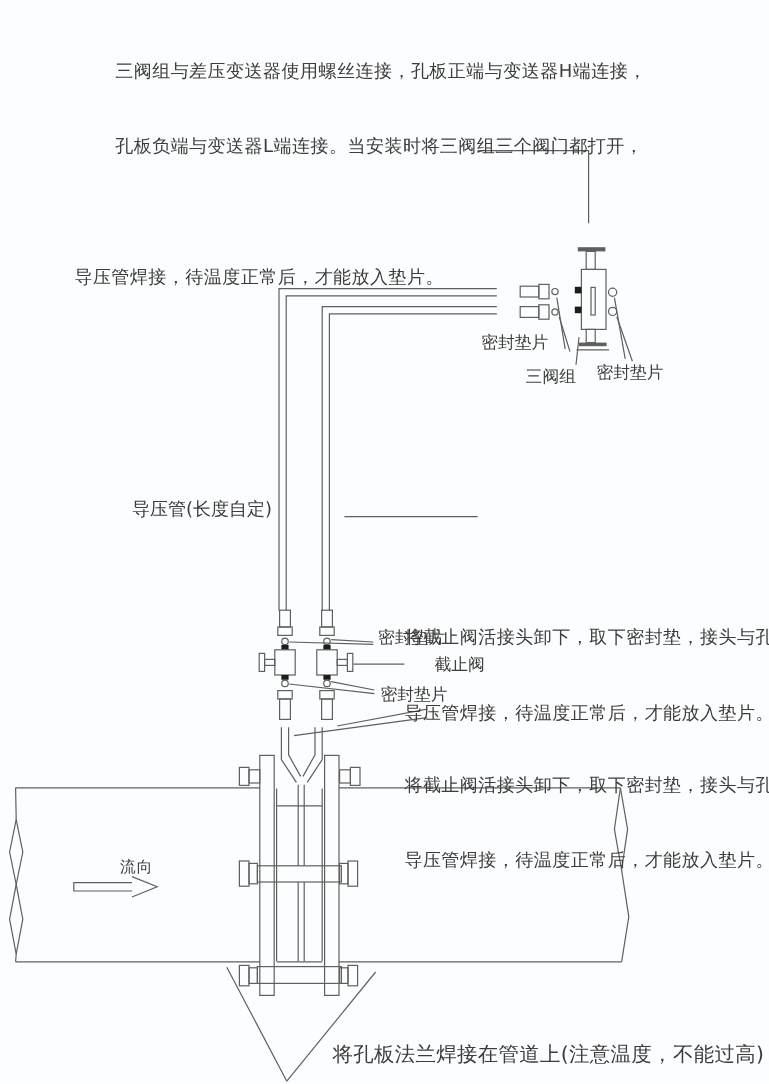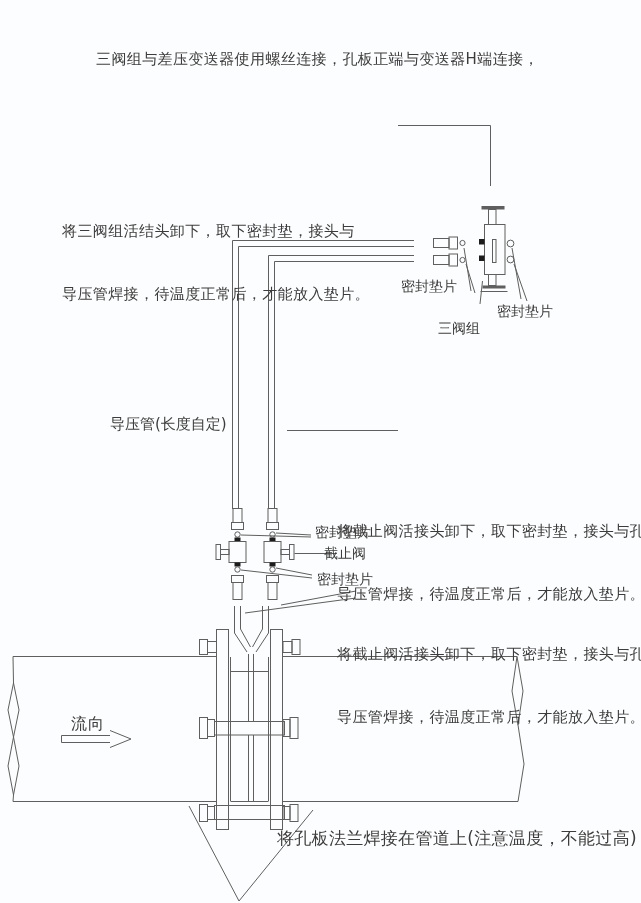--- a/index.html
+++ b/index.html
@@ -18,21 +18,21 @@
   }
   .art{position:absolute;left:0;top:0;}
   .ln{fill:none;stroke:var(--line-color);stroke-width:1;}
   .fl{fill:var(--ink-color);stroke:none;}
   .bar{fill:var(--line-color);stroke:none;}
   .txt{position:absolute;white-space:pre;}
   .para{font-size:15px;line-height:21px;letter-spacing:.4px;}
   .lbl{font-size:14px;line-height:16px;}
   .lbl15{font-size:15px;line-height:17px;}
   .big{font-size:17px;line-height:20px;letter-spacing:.3px;}
-  .flow{font-size:16px;line-height:18px;letter-spacing:1px;}
+  .flow{font-size:13px;line-height:18px;letter-spacing:1px;margin-left:29px;}
 </style>
 </head>
 <body>
 
 <div class="stage">
 
   <svg class="art" width="641" height="903" viewBox="0 0 641 903">
     <defs>
       <pattern id="hatch" width="3" height="3" patternUnits="userSpaceOnUse" patternTransform="rotate(45)">
         <rect width="3" height="3" fill="#ededed"></rect>
@@ -168,49 +168,49 @@
       <path class="ln" d="M110,735.5 L61.5,735.5 L61.5,742.5 L110,742.5"></path>
       <path class="ln" d="M110,730.5 L131,739 L110,747.5"></path>
     </g>
 
     <path class="ln" d="M189,806 L239,901"></path>
     <path class="ln" d="M313,810 L239,901"></path>
   </svg>
 
   <div class="txt para" style="left:96px;top:7px;">
     <div>三阀组与差压变送器使用螺丝连接，孔板正端与变送器H端连接，</div>
+    <div>孔板负端与变送器L端连接。当安装时将三阀组三个阀门都打开，</div>
   </div>
 
   <div class="txt para" style="left:62px;top:179px;">
-    <div>将三阀组活结头卸下，取下密封垫，接头与</div>
     <div>导压管焊接，待温度正常后，才能放入垫片。</div>
   </div>
 
   <div class="txt lbl" style="left:401px;top:278px;">密封垫片</div>
 
-  <div class="txt lbl" style="left:438px;top:320px;">三阀组</div>
+  <div class="txt lbl" style="left:438px;top:306px;">三阀组</div>
 
   <div class="txt lbl" style="left:497px;top:303px;">密封垫片</div>
 
   <div class="txt lbl15" style="left:110px;top:416px;text-align:center;">导压管(长度自定)</div>
 
 
   <div class="txt para" style="left:337px;top:479px;">
     <div>将截止阀活接头卸下，取下密封垫，接头与孔板</div>
     <div>导压管焊接，待温度正常后，才能放入垫片。</div>
   </div>
 
   <div class="txt lbl" style="left:315px;top:524px;">密封垫片</div>
 
-  <div class="txt lbl" style="left:324px;top:546px;font-family:Liberation Mono, monospace;">截止阀</div>
+  <div class="txt lbl" style="left:362px;top:546px;">截止阀</div>
 
   <div class="txt lbl" style="left:317px;top:571px;">密封垫片</div>
 
   <div class="txt para" style="left:337px;top:602px;">
     <div>将截止阀活接头卸下，取下密封垫，接头与孔板</div>
     <div>导压管焊接，待温度正常后，才能放入垫片。</div>
   </div>
 
   <div class="txt flow" style="left:71px;top:715px;">流向</div>
 
-  <div class="txt big" style="left:277px;top:828px;">将孔板法兰焊接在管道上(注意温度，不能过高)</div>
+  <div class="txt big" style="left:277px;top:869px;">将孔板法兰焊接在管道上(注意温度，不能过高)</div>
 
 </div>
 
 </body></html>

